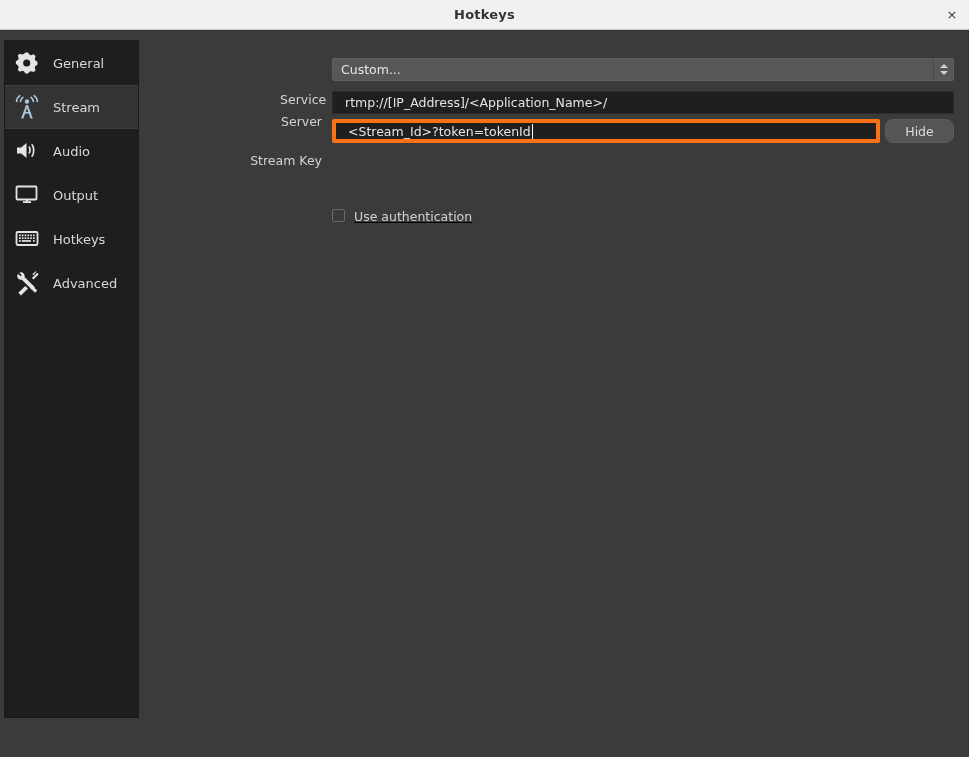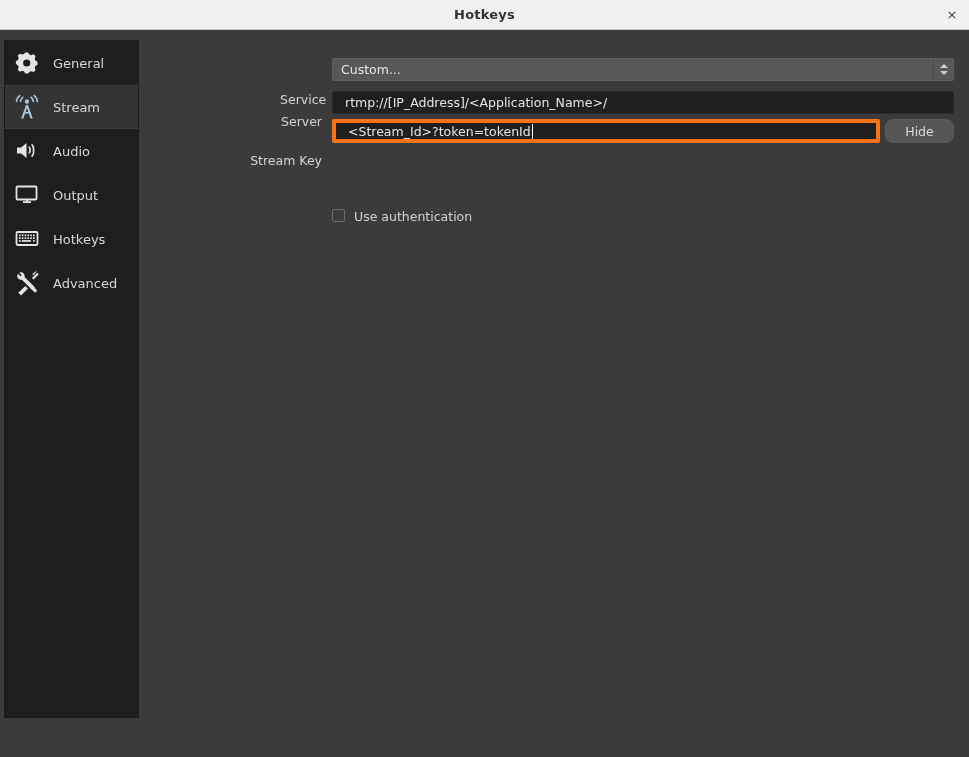--- a/index.html
+++ b/index.html
@@ -199,20 +199,21 @@
     font-family: inherit;
   }
 
   
   .checkbox-row {
     position: absolute;
     left: 332px;
     top: 209px;
     display: flex;
     cursor: pointer;
+    text-decoration: underline;
   }
   .checkbox-box {
     width: 13px;
     height: 13px;
     background: #3b3b3b;
     border: 1px solid #6b6b6b;
     border-radius: 2px;
     box-sizing: border-box;
   }
   .checkbox-label {

